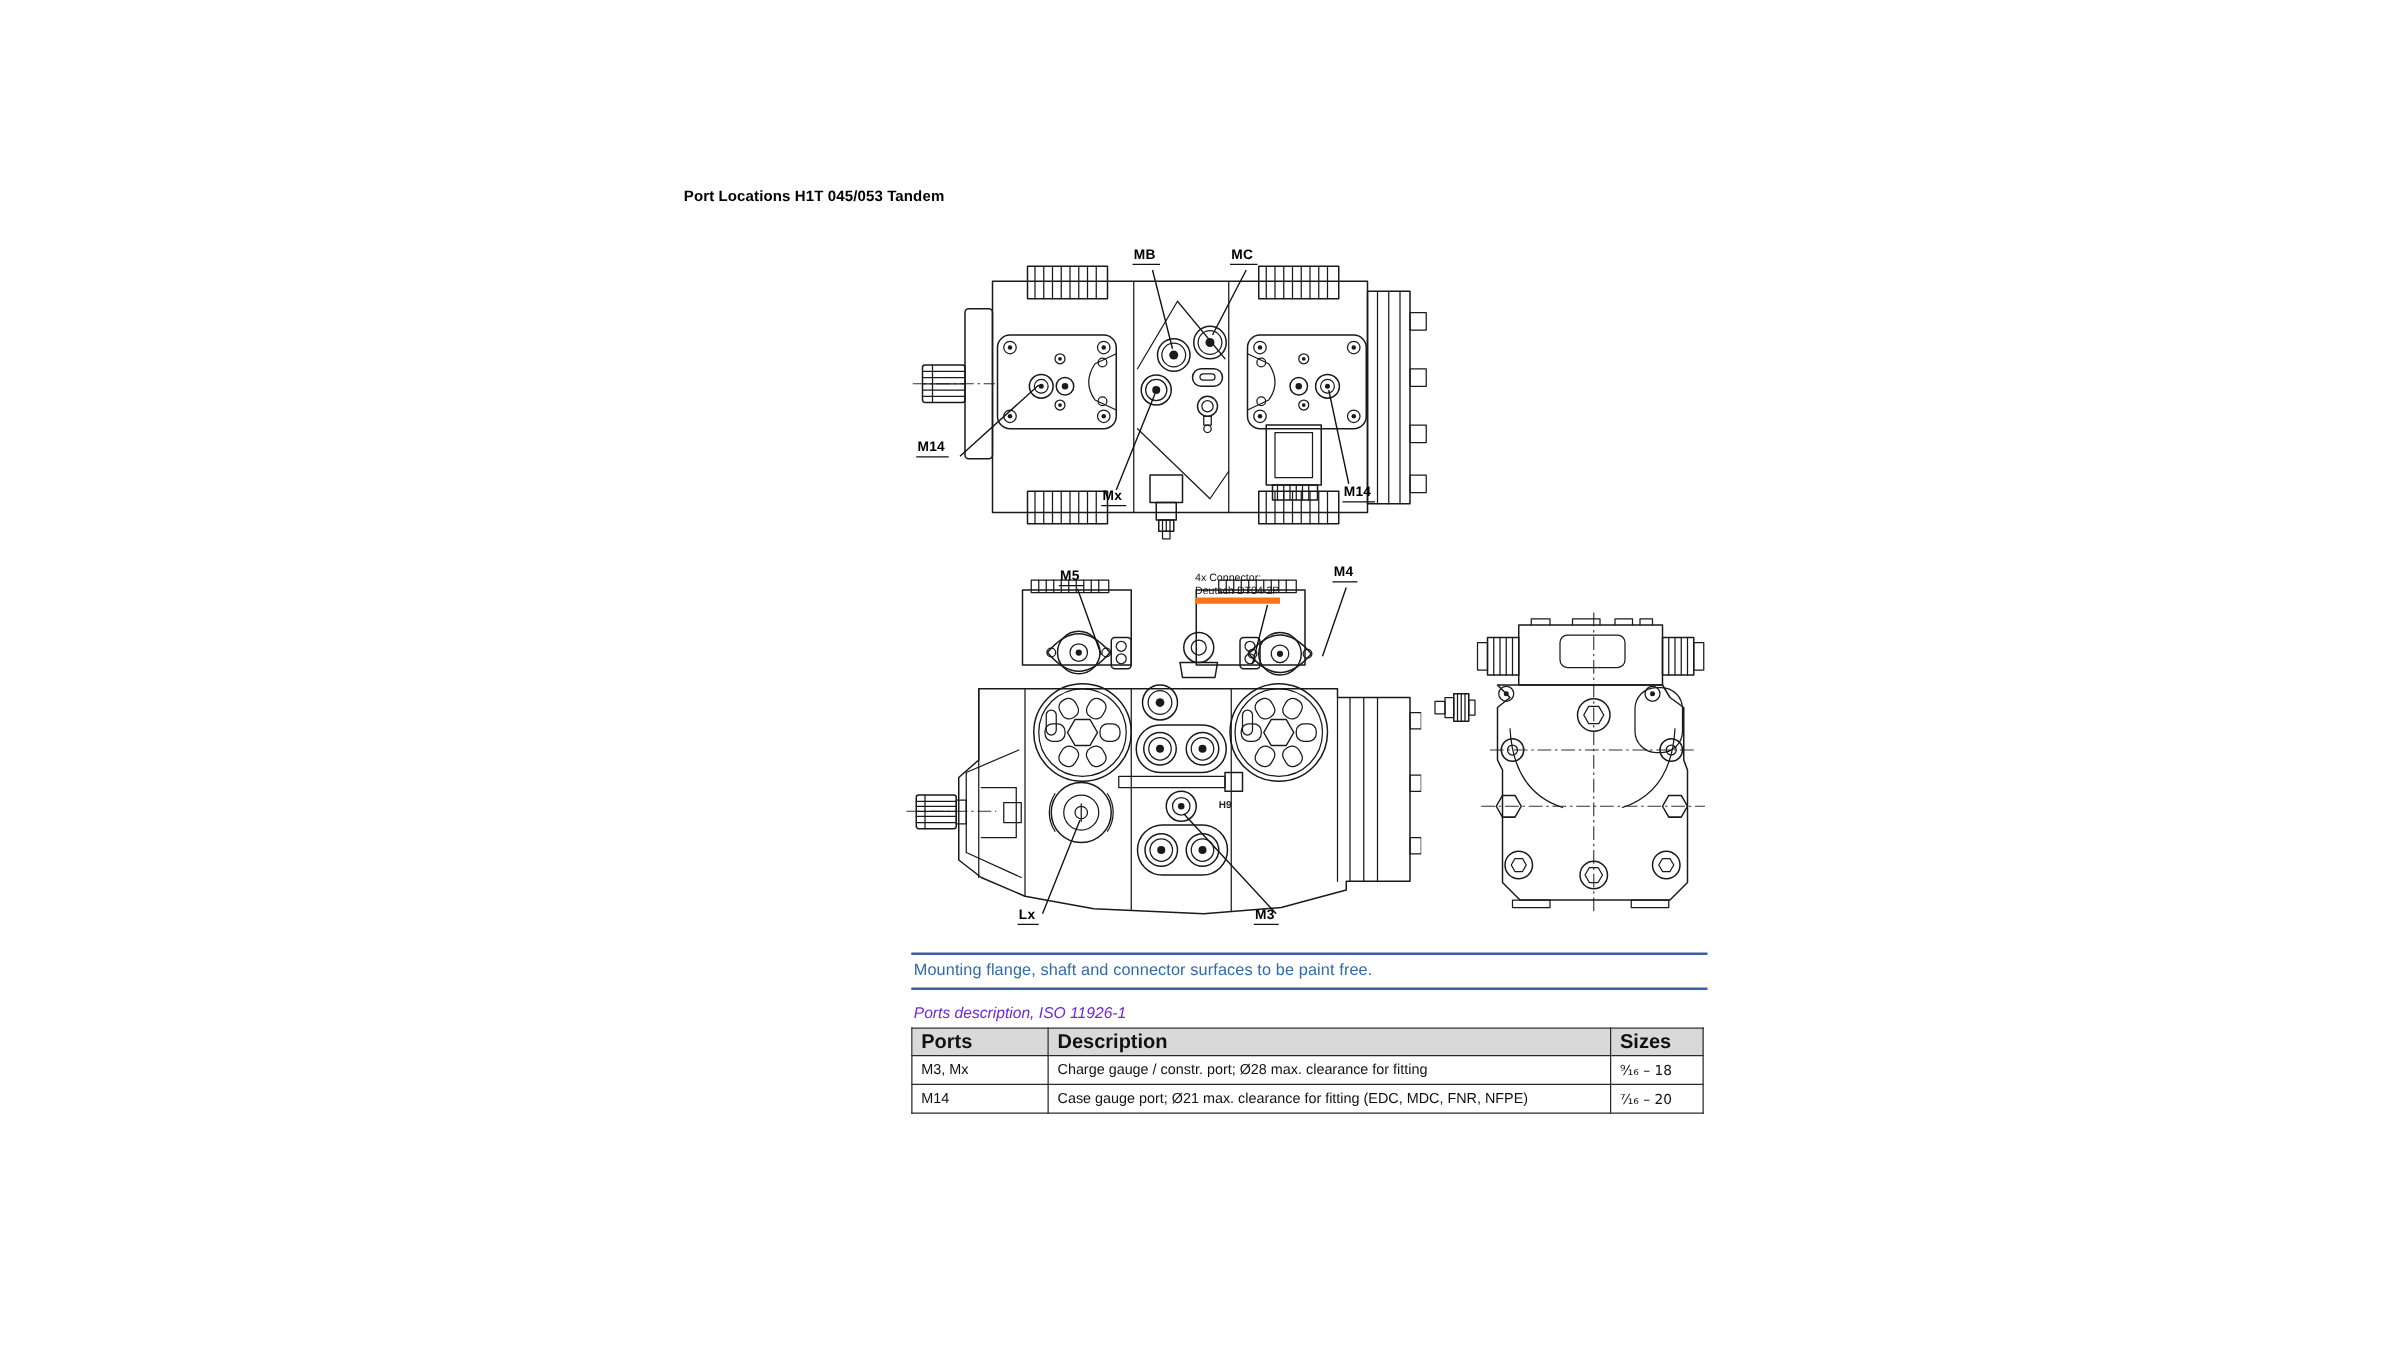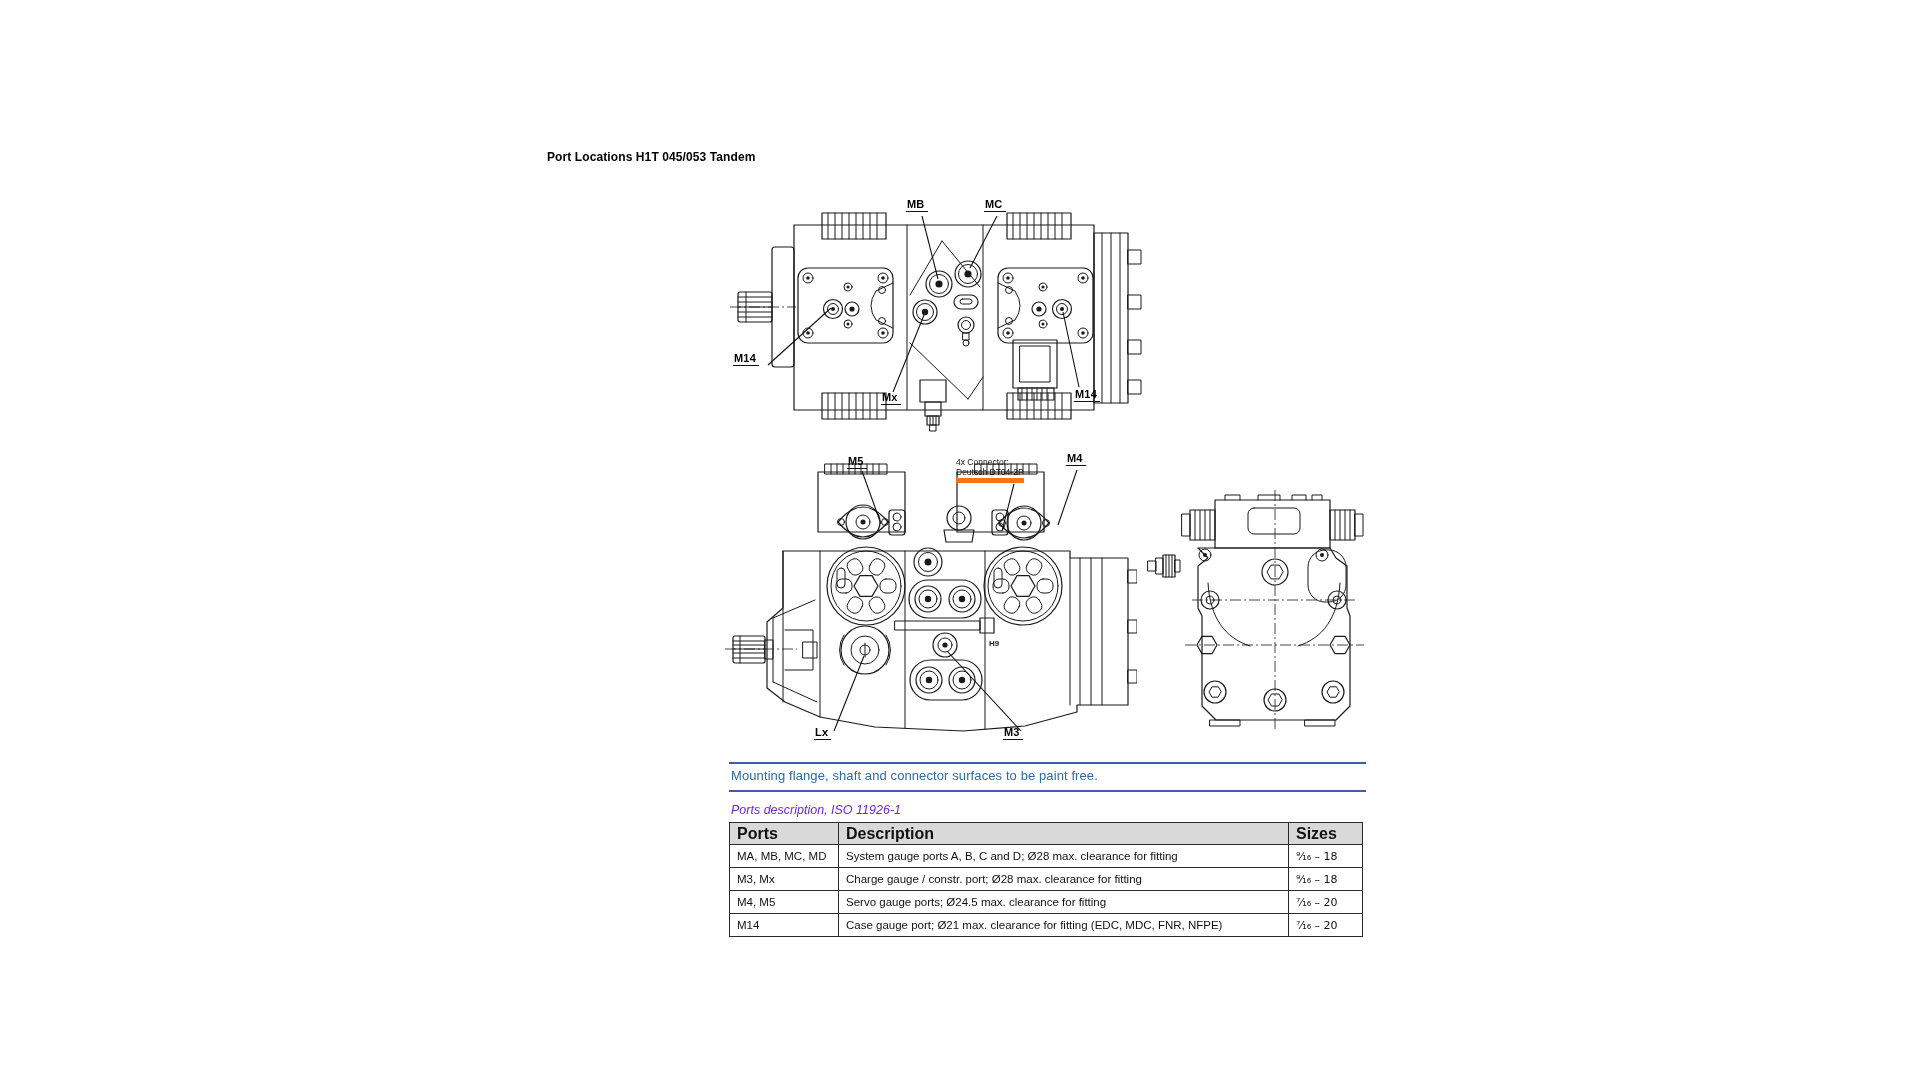--- a/index.html
+++ b/index.html
@@ -369,21 +369,21 @@
 </svg>
 
 <div class="port-label" style="left:847px; top:455px;">M5</div>
 <div class="port-label" style="left:1066px; top:452px;">M4</div>
 <div class="tiny-note" style="left:956px; top:457px;">
   <span>4x Connector:</span><br>
   <span>Deutsch DT04-2P</span>
 </div>
 <div class="port-label" style="left:814px; top:726px;">Lx</div>
 <div class="port-label" style="left:1003px; top:726px;">M3</div>
-<div class="cast-mark" style="left:975px; top:639px;margin-left:14px;">H9</div>
+<div class="cast-mark" style="left:975px; top:639px;">H9</div>
 
 <svg class="abs" style="left:1140px; top:488px;" width="230" height="245" viewBox="0 0 230 245">
 
   <g>
     <rect class="ln2" x="8" y="73" width="8" height="10"></rect>
     <rect class="ln2" x="16" y="70" width="7" height="16"></rect>
     <rect class="ln" x="23" y="67" width="12" height="22"></rect>
     <path class="ln2" d="M26,67 V89 M29,67 V89 M32,67 V89"></path>
     <rect class="ln2" x="35" y="72" width="5" height="12"></rect>
   </g>
@@ -456,33 +456,23 @@
     </colgroup>
   <thead>
     <tr>
       <th>Ports</th>
       <th>Description</th>
       <th>Sizes</th>
     </tr>
   </thead>
   <tbody>
     <tr>
-      <td>MA, MB, MC, MD</td>
-      <td>System gauge ports A, B, C and D; Ø28 max. clearance for fitting</td>
-      <td class="size">⁹⁄₁₆ – 18</td>
-    </tr>
-    <tr>
       <td>M3, Mx</td>
       <td>Charge gauge / constr. port; Ø28 max. clearance for fitting</td>
       <td class="size">⁹⁄₁₆ – 18</td>
-    </tr>
-    <tr>
-      <td>M4, M5</td>
-      <td>Servo gauge ports; Ø24.5 max. clearance for fitting</td>
-      <td class="size">⁷⁄₁₆ – 20</td>
     </tr>
     <tr>
       <td>M14</td>
       <td>Case gauge port; Ø21 max. clearance for fitting (EDC, MDC, FNR, NFPE)</td>
       <td class="size">⁷⁄₁₆ – 20</td>
     </tr>
   </tbody>
 </table>
 
 </body></html>

